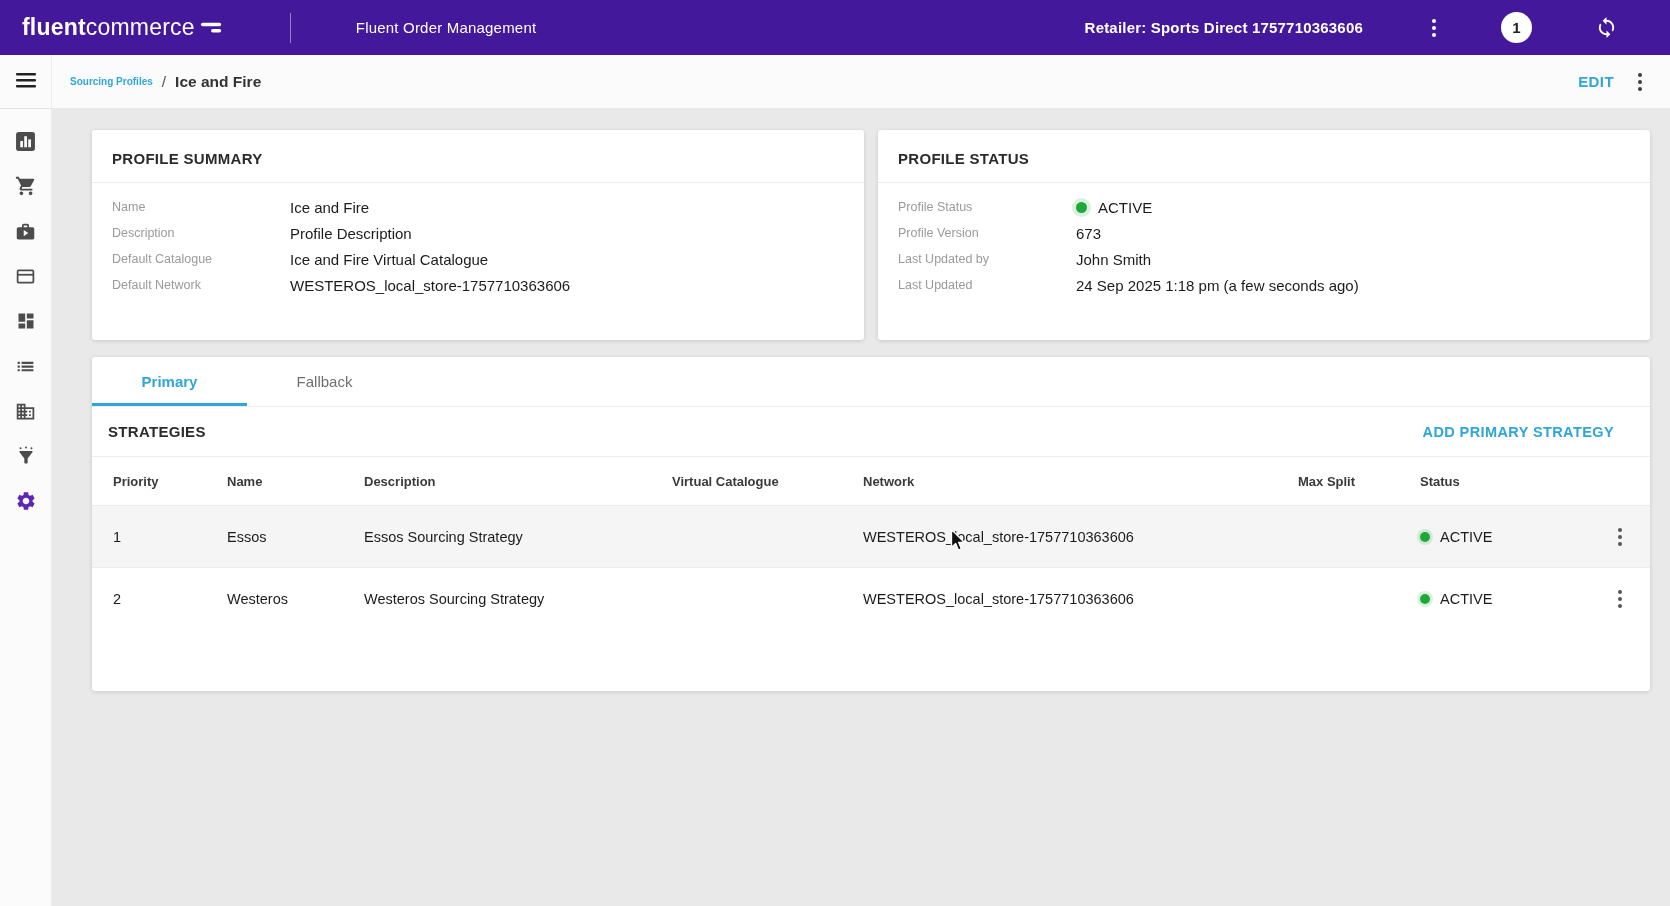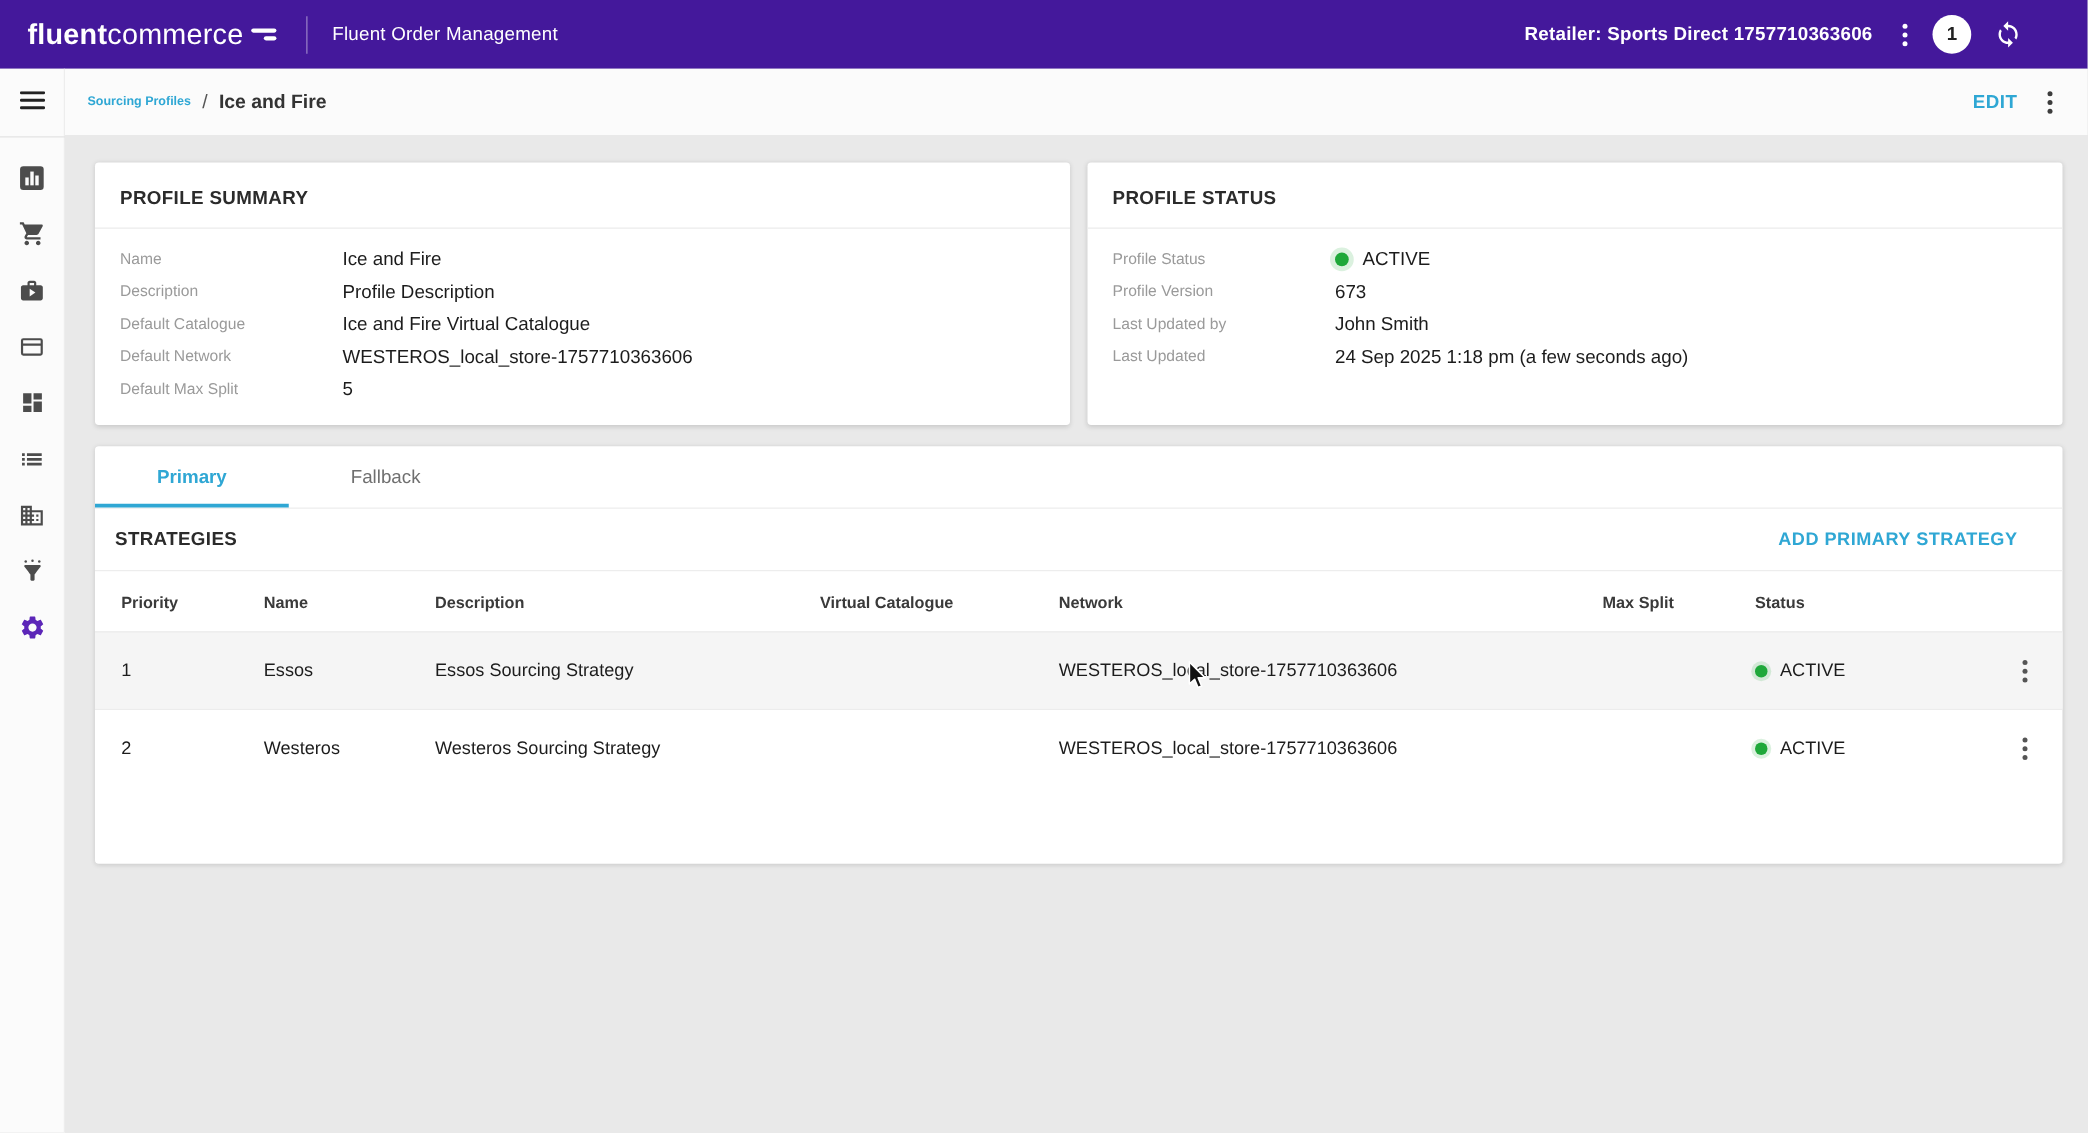--- a/index.html
+++ b/index.html
@@ -12,20 +12,21 @@
     color:#1c1c1c;
   }
 
   
   .topbar {
     position:absolute; top:0; left:0; right:0; height:55px;
     background:#44189b;
     display:flex; align-items:center;
     padding:0 52px 0 22px;
     color:#fff;
+    gap:45px;
   }
   .logo { display:flex; align-items:center; font-size:23px; letter-spacing:.2px; cursor:pointer; }
   .logo .bold { font-weight:700; }
   .logo .light { font-weight:400; }
   .logo svg { margin-left:5px; }
   .topbar-divider { width:1px; height:30px; background:rgba(255,255,255,.45); margin:0 20px; }
   .app-title { font-size:15px; font-weight:400; letter-spacing:.2px; }
   .topbar-spacer { flex:1; }
   .retailer { font-size:15px; font-weight:700; letter-spacing:.2px; }
   .kebab-light { margin-left:20px; cursor:pointer; display:flex; flex-direction:column; gap:3px; padding:4px; }
@@ -56,21 +57,21 @@
     display:flex; align-items:center; padding:0 24px 0 18px;
   }
   .crumb-link { color:#2fa7d4; font-size:10px; font-weight:700; cursor:pointer; }
   .crumb-sep { color:#555; font-size:15.5px; margin:0 9px; }
   .crumb-current { color:#333; font-size:15.5px; font-weight:700; }
   .bc-spacer { flex:1; }
   .edit-btn { color:#2fa7d4; font-size:15px; font-weight:700; letter-spacing:.4px; cursor:pointer; padding:6px 4px; }
   .kebab-dark { margin-left:16px; cursor:pointer; display:flex; flex-direction:column; gap:3px; padding:4px; }
   .kebab-dark i { width:4px; height:4px; border-radius:50%; background:#3c3c3c; }
 
-  .content { padding:22px 20px 0 24px; }
+  .content { padding:22px 20px 0 40px; }
   .cards-row { display:flex; gap:14px; }
   .card {
     background:#fff; border-radius:3px;
     box-shadow:0 1px 4px rgba(0,0,0,.14);
   }
   .half { flex:1; height:210px; }
   .card-title {
     padding:20px 20px 15px; font-size:15px; font-weight:700;
     color:#2b2b2b; letter-spacing:.3px;
     border-bottom:1px solid #ececec;
@@ -243,24 +244,20 @@
             <span class="fvalue">Profile Description</span>
           </div>
           <div class="frow">
             <span class="flabel">Default Catalogue</span>
             <span class="fvalue">Ice and Fire Virtual Catalogue</span>
           </div>
           <div class="frow">
             <span class="flabel">Default Network</span>
             <span class="fvalue">WESTEROS_local_store-1757710363606</span>
           </div>
-          <div class="frow">
-            <span class="flabel">Default Max Split</span>
-            <span class="fvalue">5</span>
-          </div>
         </div>
       </section>
 
       <section class="card half">
         <div class="card-title">PROFILE STATUS</div>
         <div class="card-body">
           <div class="frow">
             <span class="flabel">Profile Status</span>
             <span class="fvalue status-inline">
               <span class="dot"></span>

